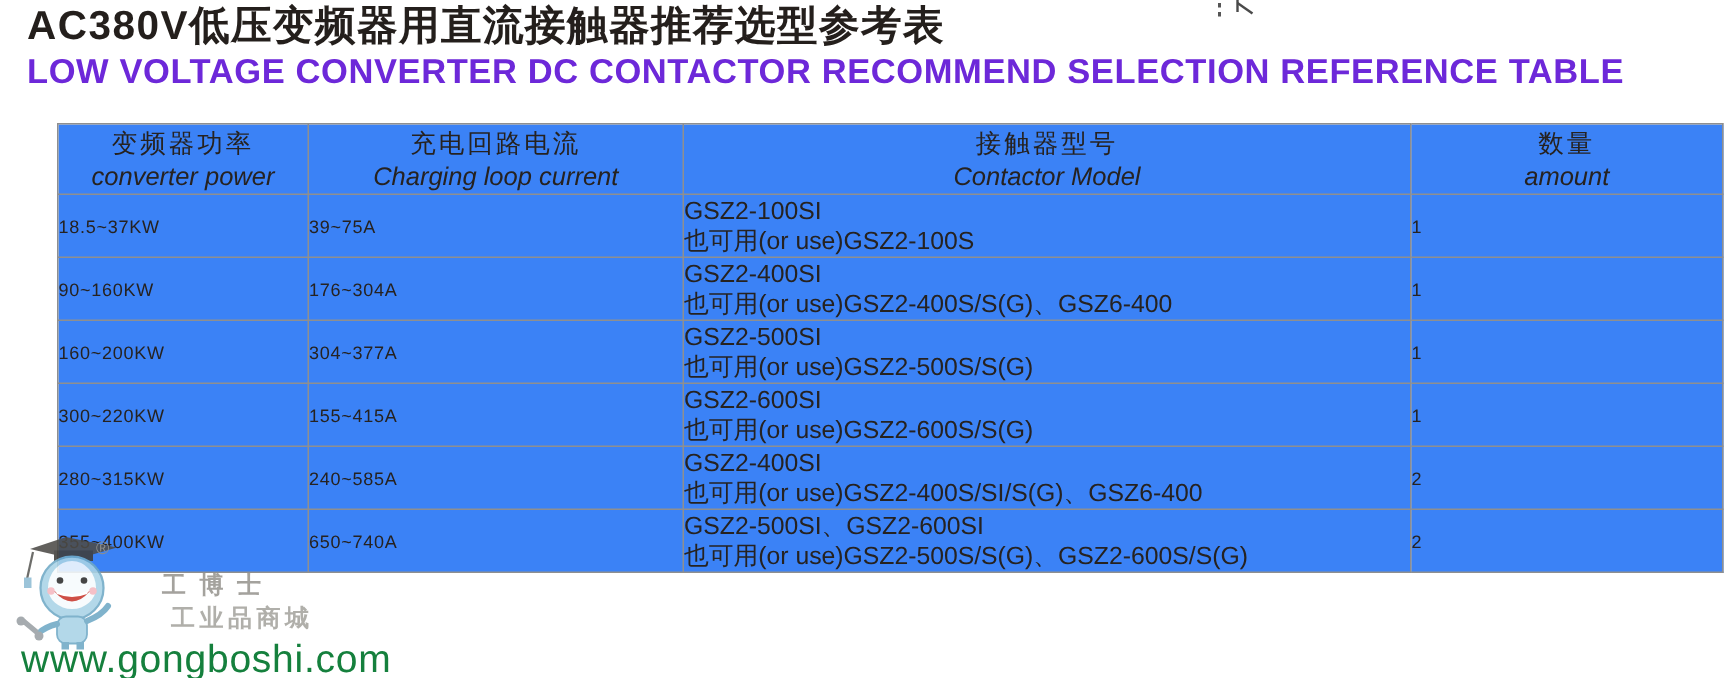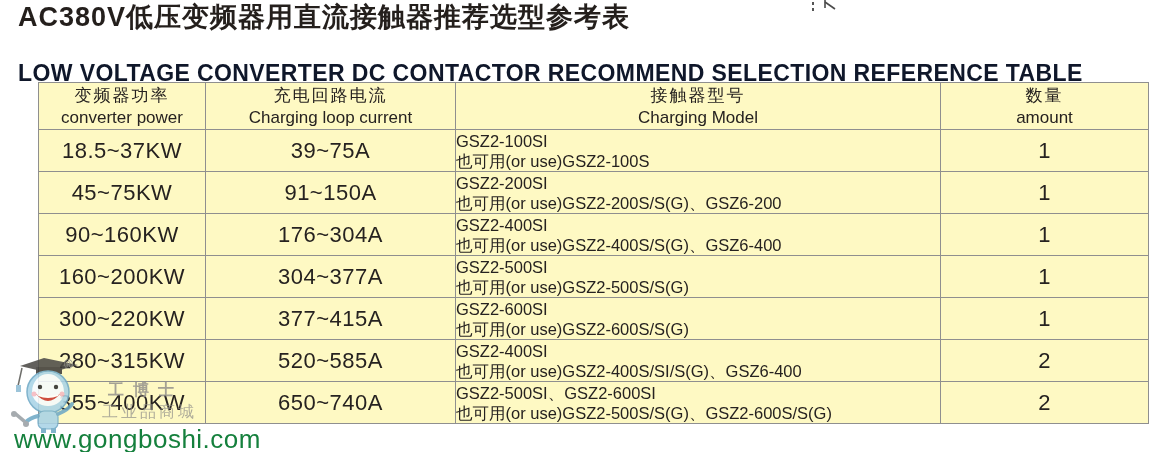--- a/index.html
+++ b/index.html
@@ -8,57 +8,57 @@
     background:#ffffff;
     font-family:"Liberation Sans","DejaVu Sans",sans-serif;
     color:#262220;
   }
   .titles{position:absolute;left:18px;top:2px;}
   .title-zh{
     font-size:27px;font-weight:bold;color:#241f1c;
     letter-spacing:1px;line-height:31px;white-space:nowrap;
   }
   .title-en{
-    font-size:23px;font-weight:bold;color:#0f172a;
-    letter-spacing:0.4px;line-height:28px;white-space:nowrap;margin-top:26px;
+    font-size:23px;font-weight:bold;color:#6d28d9;
+    letter-spacing:0.4px;line-height:28px;white-space:nowrap;
   }
   .artifact{position:absolute;left:810px;top:0;width:26px;height:12px;}
 
   table.sel{
     position:absolute;left:38px;top:82px;
     width:1110px;border-collapse:collapse;table-layout:fixed;
   }
   table.sel col.c1{width:167px;}
   table.sel col.c2{width:250px;}
   table.sel col.c3{width:485px;}
   table.sel col.c4{width:208px;}
   table.sel th, table.sel td{
     border:1px solid #8f8f8f;
-    background:#fef9c3;
+    background:#3b82f6;
     font-weight:normal;
     padding:0;
     vertical-align:middle;
   }
   table.sel th{height:46px;text-align:center;}
   table.sel td{height:41px;}
   .hdr-zh{display:block;font-size:17px;letter-spacing:2px;line-height:22px;}
-  .hdr-en{display:block;font-size:17px;line-height:21px;}
-  td.center{text-align:center;font-size:22px;letter-spacing:0.5px;}
+  .hdr-en{display:block;font-size:17px;line-height:21px;font-style:italic;}
+  td.center{text-align:left;font-size:12px;letter-spacing:0.5px;}
   td.model{padding-left:57px;}
   .model-l1,.model-l2{display:block;font-size:16.5px;line-height:20px;}
 
   .wm{position:absolute;pointer-events:none;}
   .wm-reg{left:64px;top:358px;font-size:12px;color:#8f8f8b;}
   .wm-brand{
     left:108px;top:380px;font-size:16px;letter-spacing:9px;
     color:rgba(148,146,140,0.85);font-weight:bold;
   }
   .wm-sub{
-    left:102px;top:402px;font-size:16px;letter-spacing:3px;
-    color:rgba(150,148,142,0.75);font-weight:normal;
+    left:114px;top:402px;font-size:16px;letter-spacing:3px;
+    color:rgba(150,148,142,0.75);font-weight:bold;
   }
   .wm-url{
     left:14px;top:424px;font-size:26px;color:#15803d;letter-spacing:0.5px;
   }
   .mascot{left:6px;top:356px;width:104px;height:78px;}
 </style>
 </head>
 <body>
 
 <div class="titles">
@@ -85,77 +85,68 @@
       <th>
         <span class="hdr-zh">变频器功率</span>
         <span class="hdr-en">converter power</span>
       </th>
       <th>
         <span class="hdr-zh">充电回路电流</span>
         <span class="hdr-en">Charging loop current</span>
       </th>
       <th>
         <span class="hdr-zh">接触器型号</span>
-        <span class="hdr-en">Charging Model</span>
+        <span class="hdr-en">Contactor Model</span>
       </th>
       <th>
         <span class="hdr-zh">数量</span>
         <span class="hdr-en">amount</span>
       </th>
     </tr>
   </thead>
   <tbody>
     <tr>
       <td class="center">18.5~37KW</td>
       <td class="center">39~75A</td>
       <td class="model">
         <span class="model-l1">GSZ2-100SI</span>
         <span class="model-l2">也可用(or use)GSZ2-100S</span>
       </td>
       <td class="center">1</td>
     </tr>
     <tr>
-      <td class="center">45~75KW</td>
-      <td class="center">91~150A</td>
-      <td class="model">
-        <span class="model-l1">GSZ2-200SI</span>
-        <span class="model-l2">也可用(or use)GSZ2-200S/S(G)、GSZ6-200</span>
-      </td>
-      <td class="center">1</td>
-    </tr>
-    <tr>
       <td class="center">90~160KW</td>
       <td class="center">176~304A</td>
       <td class="model">
         <span class="model-l1">GSZ2-400SI</span>
         <span class="model-l2">也可用(or use)GSZ2-400S/S(G)、GSZ6-400</span>
       </td>
       <td class="center">1</td>
     </tr>
     <tr>
       <td class="center">160~200KW</td>
       <td class="center">304~377A</td>
       <td class="model">
         <span class="model-l1">GSZ2-500SI</span>
         <span class="model-l2">也可用(or use)GSZ2-500S/S(G)</span>
       </td>
       <td class="center">1</td>
     </tr>
     <tr>
       <td class="center">300~220KW</td>
-      <td class="center">377~415A</td>
+      <td class="center">155~415A</td>
       <td class="model">
         <span class="model-l1">GSZ2-600SI</span>
         <span class="model-l2">也可用(or use)GSZ2-600S/S(G)</span>
       </td>
       <td class="center">1</td>
     </tr>
     <tr>
       <td class="center">280~315KW</td>
-      <td class="center">520~585A</td>
+      <td class="center">240~585A</td>
       <td class="model">
         <span class="model-l1">GSZ2-400SI</span>
         <span class="model-l2">也可用(or use)GSZ2-400S/SI/S(G)、GSZ6-400</span>
       </td>
       <td class="center">2</td>
     </tr>
     <tr>
       <td class="center">355~400KW</td>
       <td class="center">650~740A</td>
       <td class="model">

